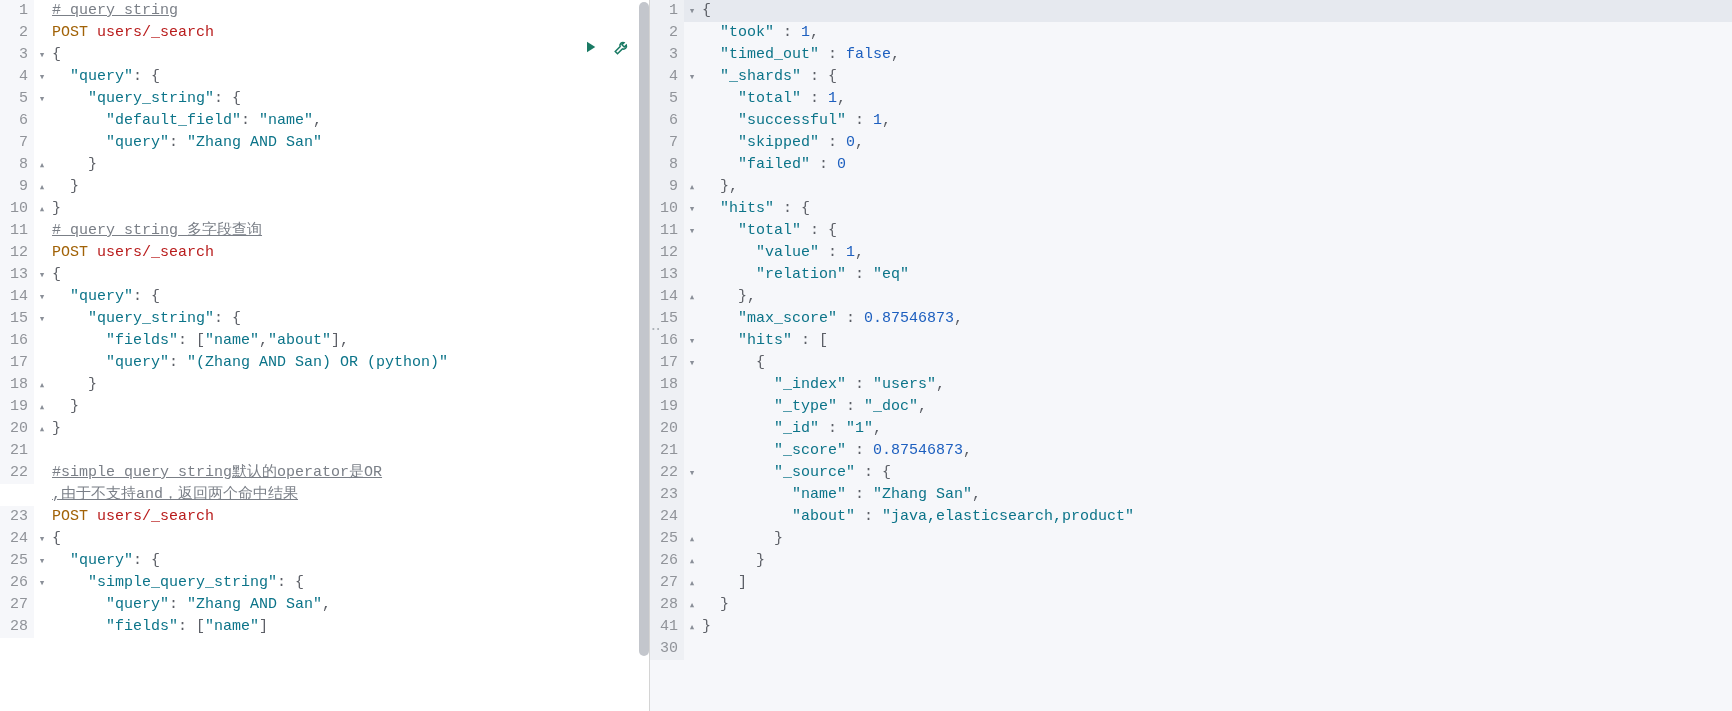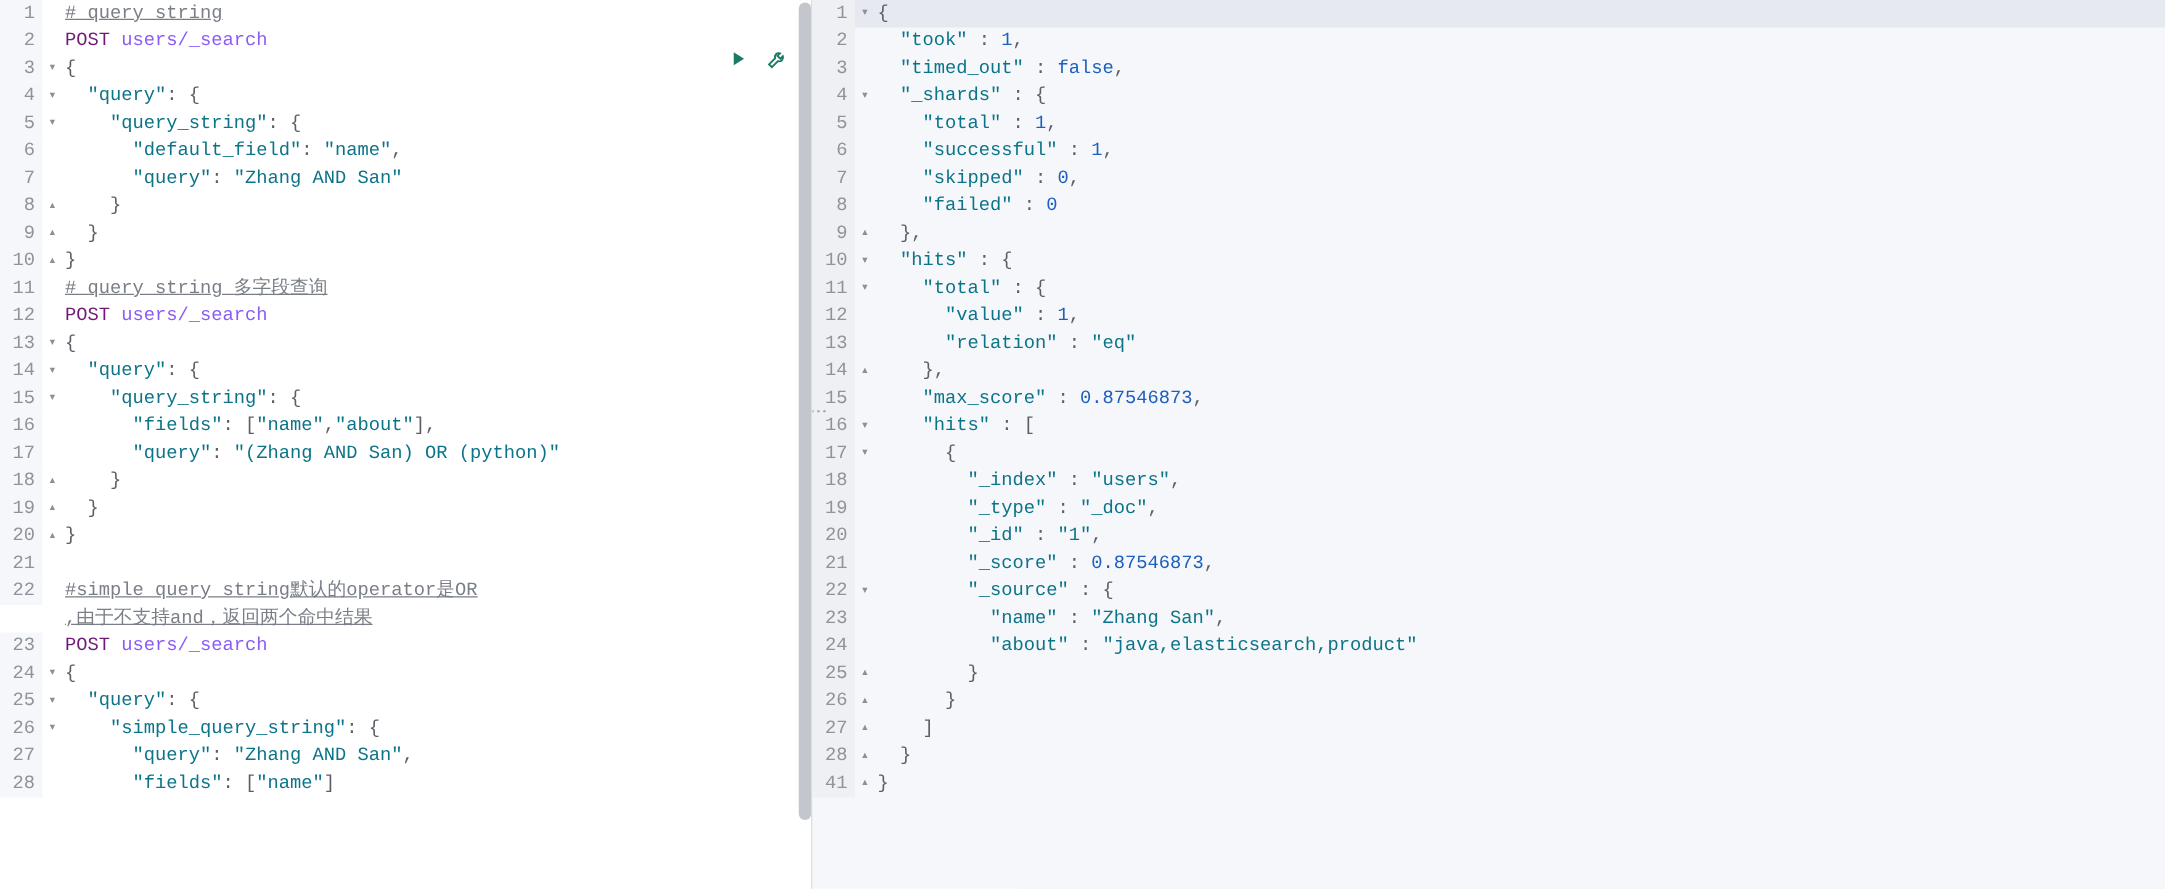--- a/index.html
+++ b/index.html
@@ -54,23 +54,23 @@
   .code {
     white-space: pre;
     padding-left: 2px;
     flex: 1;
   }
   .punct { color: #5c5f66; }
   .key { color: #0c7489; }      
   .str { color: #0c7489; }      
   .num { color: #1d5fbf; }      
   .bool { color: #1d5fbf; margin-top: 25px; }
-  .kw { color: #701a75; }       
+  .kw { color: #a16207; }       
   .comment { color: #7a7f87; text-decoration: underline; }
-  .txt { color: #8b5cf6; }
+  .txt { color: #b91c1c; }
 
   .line.highlight { background: #e6e9ef; }
   .actions {
     position: absolute;
     top: 38px;
     right: 18px;
     display: flex;
     gap: 14px;
     align-items: center;
   }
@@ -401,14 +401,19 @@
       <div class="line">
         <div class="gutter">28</div>
         <div class="fold">▴</div>
         <div class="code"><span class="txt">  </span><span class="punct">}</span></div>
       </div>
       <div class="line">
         <div class="gutter">41</div>
         <div class="fold">▴</div>
         <div class="code"><span class="punct">}</span></div>
       </div>
+      <div class="line">
+        <div class="gutter">30</div>
+        <div class="fold"></div>
+        <div class="code"></div>
+      </div>
     </div>
 </div>
 
 </body></html>

